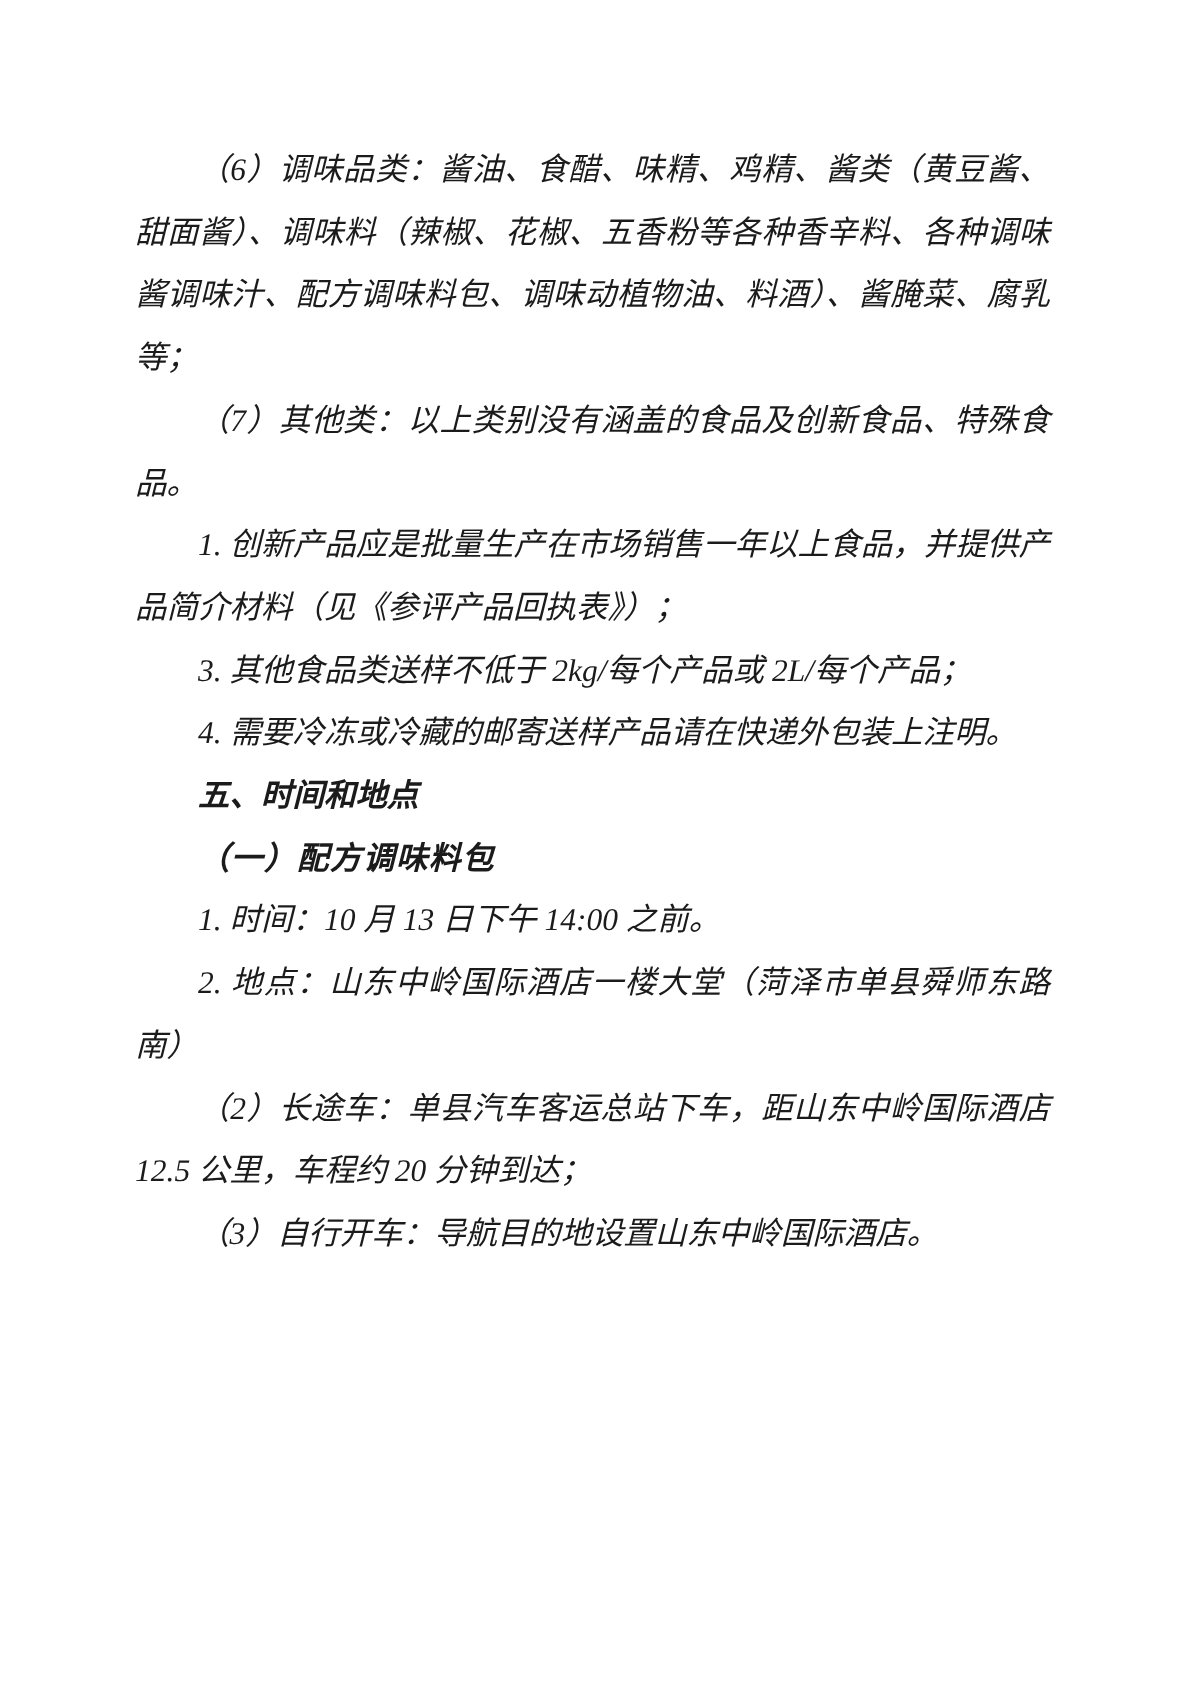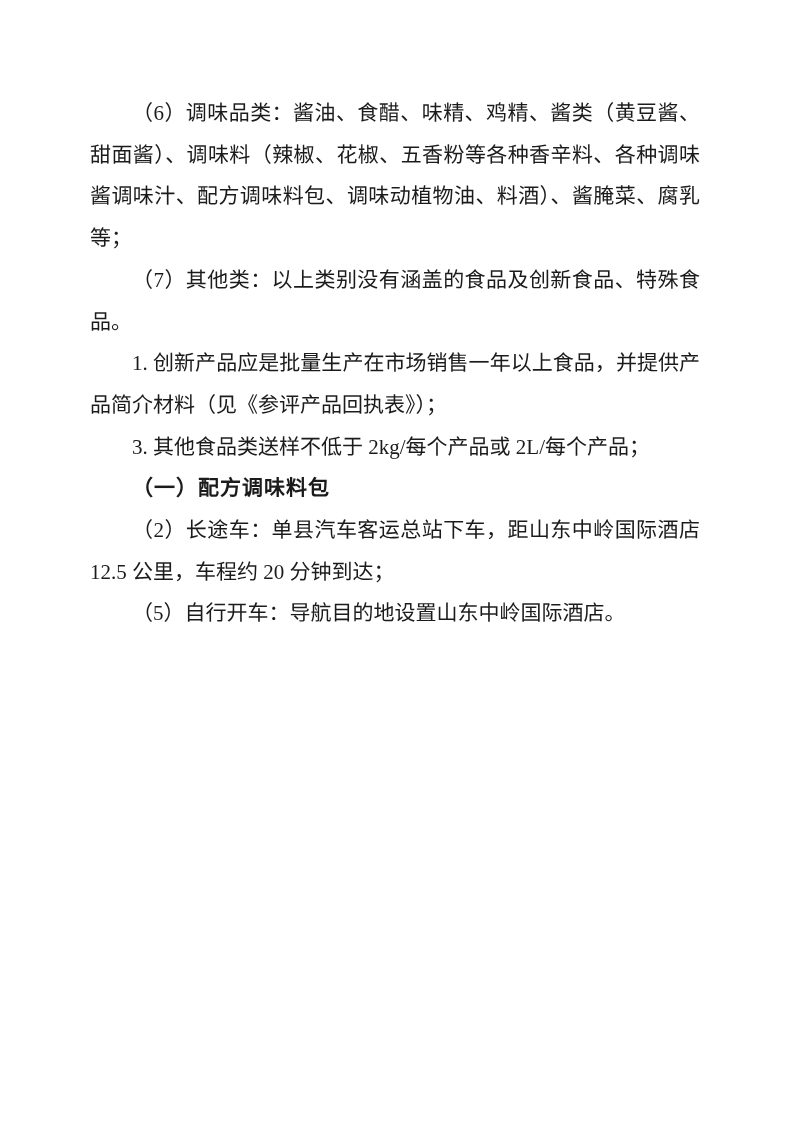--- a/index.html
+++ b/index.html
@@ -18,20 +18,21 @@
     color: #1b1b1b;
     overflow: hidden;
   }
   .page p {
     margin: 0;
     font-size: 21px;
     line-height: 41.7px;
     text-align: justify;
     text-indent: 2em;
     word-break: break-all;
+    font-style: italic;
   }
   .body-para {
     font-family: "Liberation Serif", "DejaVu Serif", serif;
     font-weight: 400;
   }
   .h-hei {
     font-family: "Liberation Sans", "DejaVu Sans", sans-serif;
     font-weight: 700;
   }
   .h-kai {
@@ -41,16 +42,20 @@
   }
 </style>
 </head>
 <body>
 
 <div class="page">
   <p class="body-para">（6）调味品类：酱油、食醋、味精、鸡精、酱类（黄豆酱、甜面酱）、调味料（辣椒、花椒、五香粉等各种香辛料、各种调味酱调味汁、配方调味料包、调味动植物油、料酒）、酱腌菜、腐乳等；</p>
   <p class="body-para">（7）其他类：以上类别没有涵盖的食品及创新食品、特殊食品。</p>
   <p class="body-para">1. 创新产品应是批量生产在市场销售一年以上食品，并提供产品简介材料（见《参评产品回执表》）；</p>
   <p class="body-para">3. 其他食品类送样不低于 2kg/每个产品或 2L/每个产品；</p>
+  <p class="body-para">4. 需要冷冻或冷藏的邮寄送样产品请在快递外包装上注明。</p>
+  <p class="h-hei">五、时间和地点</p>
   <p class="h-kai">（一）配方调味料包</p>
+  <p class="body-para">1. 时间：10 月 13 日下午 14:00 之前。</p>
+  <p class="body-para">2. 地点：山东中岭国际酒店一楼大堂（菏泽市单县舜师东路南）</p>
   <p class="body-para">（2）长途车：单县汽车客运总站下车，距山东中岭国际酒店 12.5 公里，车程约 20 分钟到达；</p>
-  <p class="body-para">（5）自行开车：导航目的地设置山东中岭国际酒店。</p>
+  <p class="body-para">（3）自行开车：导航目的地设置山东中岭国际酒店。</p>
 </div>
 
 </body></html>

